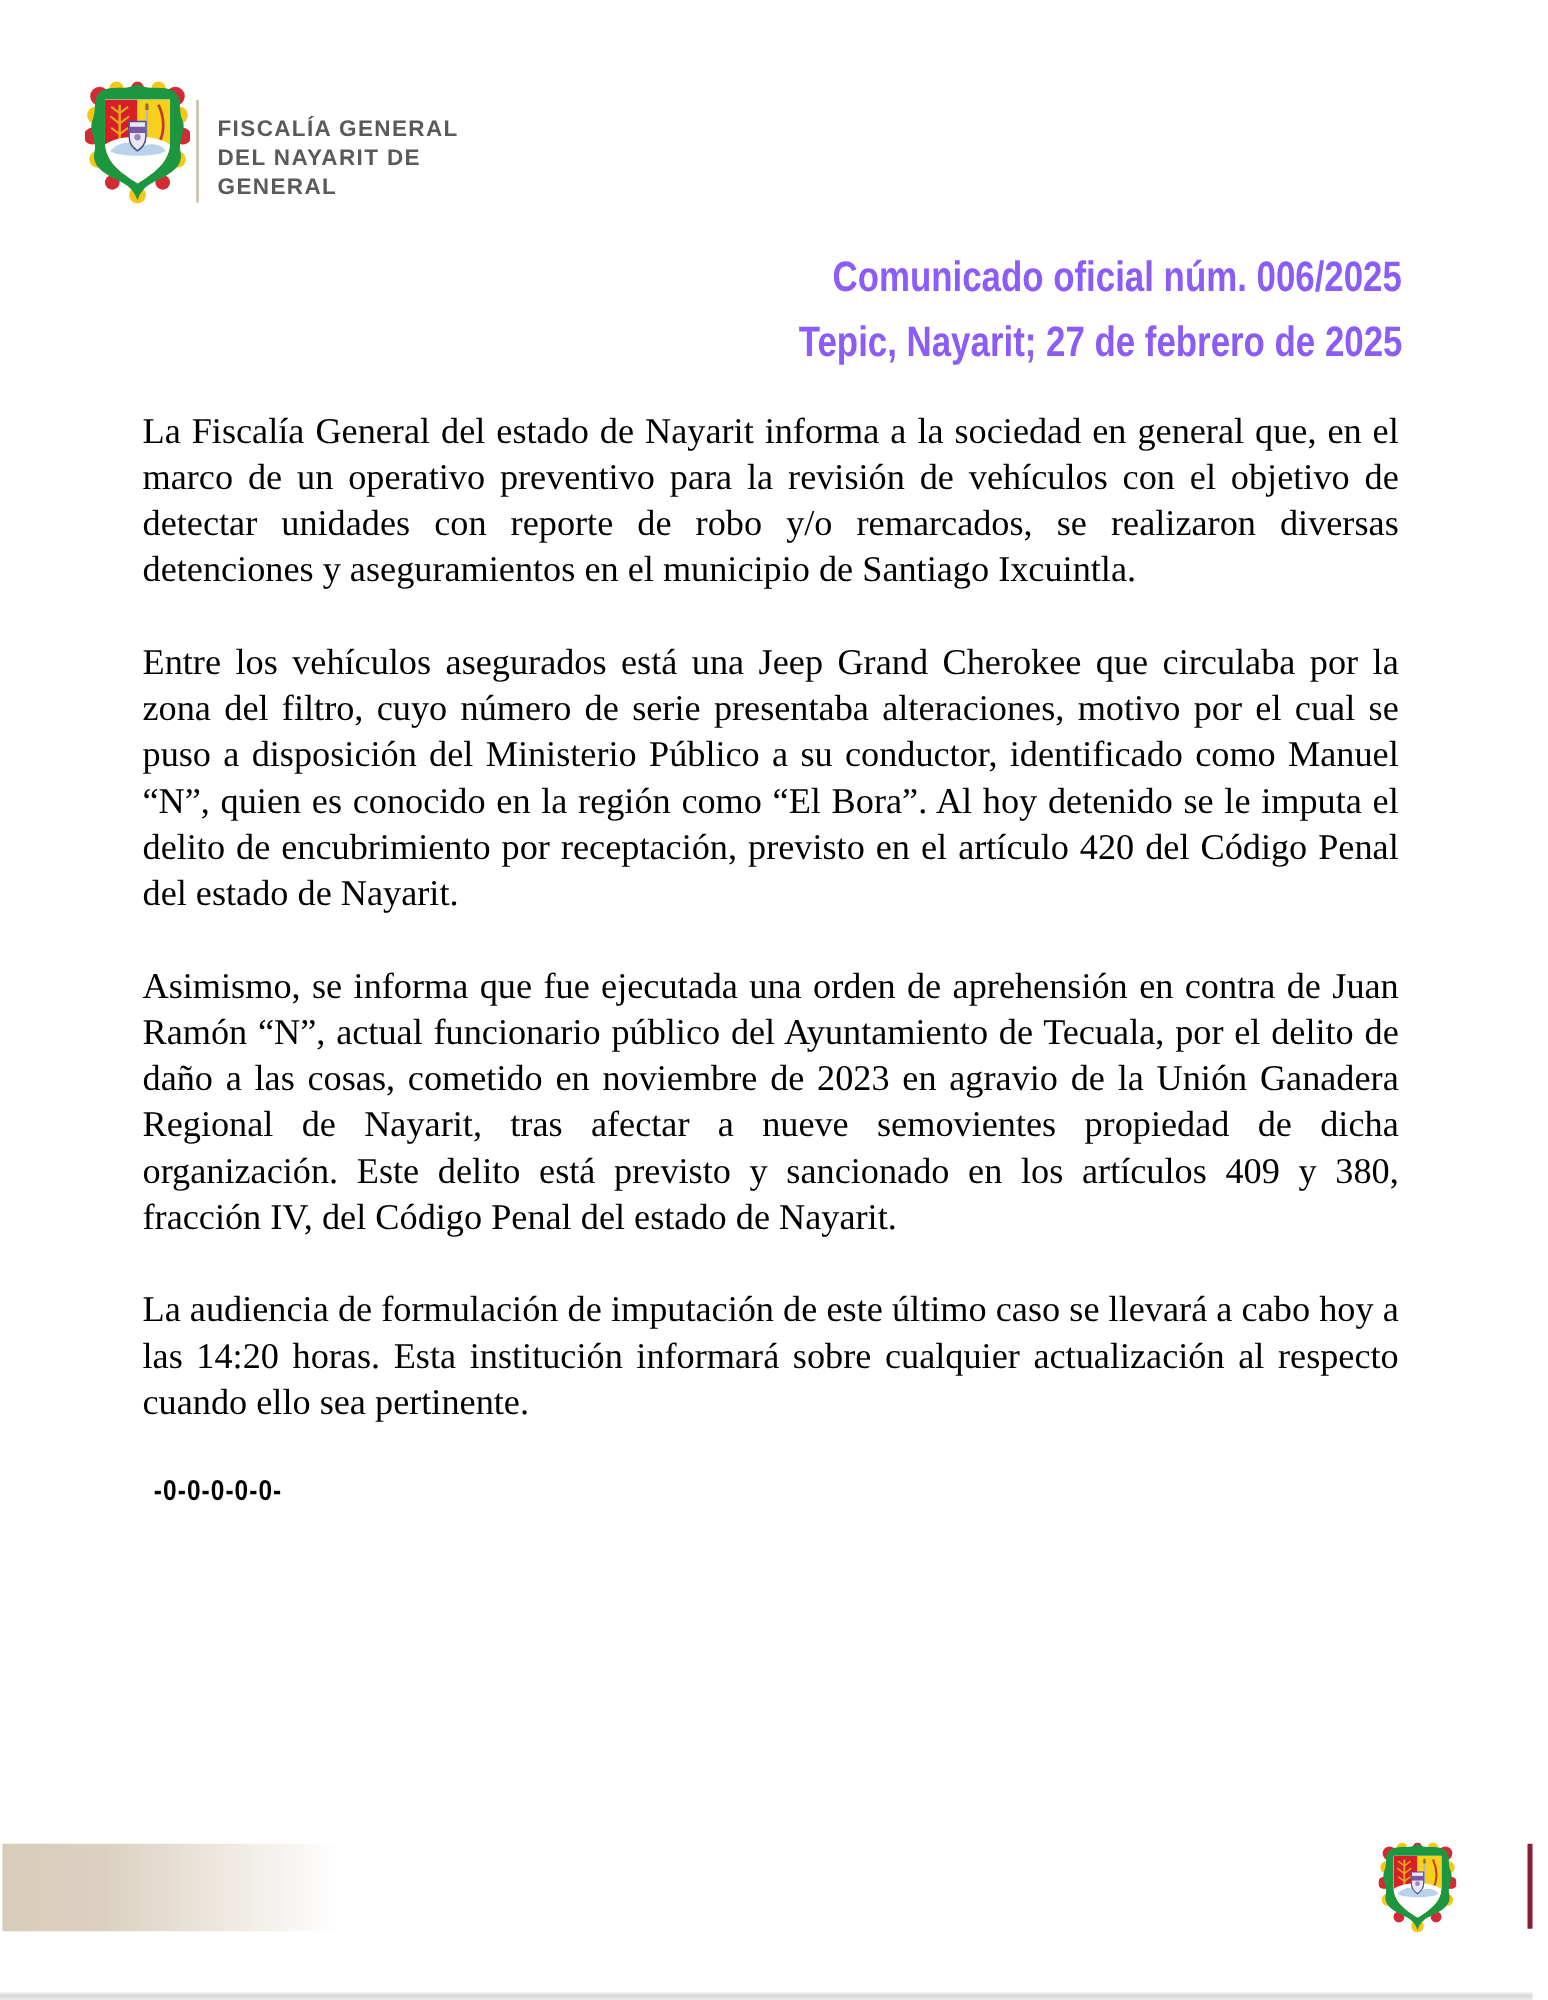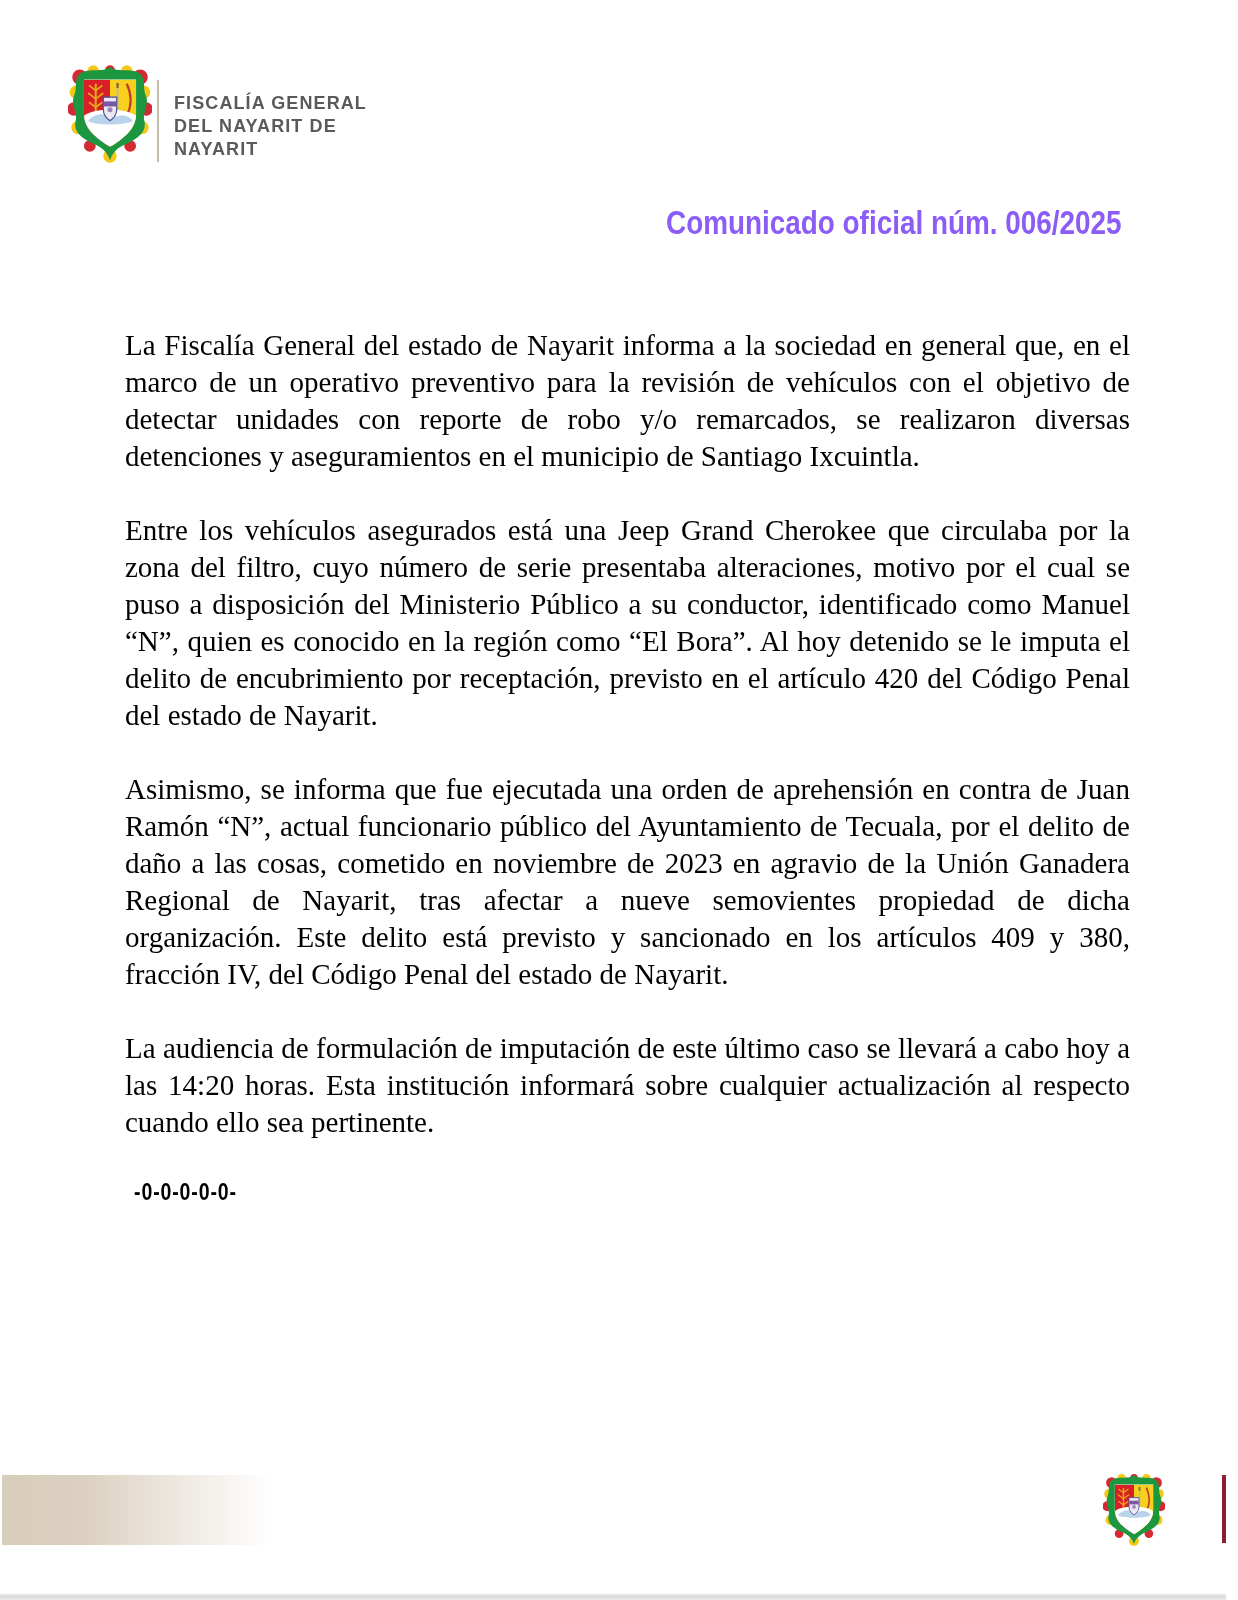--- a/index.html
+++ b/index.html
@@ -60,21 +60,21 @@
   }
   .title-block .cond {
     display: inline-block;
     transform: scaleX(0.82);
     transform-origin: 100% 50%;
   }
 
   
   .body-text {
     position: absolute;
-    left: 125px;
+    left: 114px;
     top: 327px;
     width: 1005px;
     font-family: "Liberation Serif", serif;
     font-size: 29px;
     line-height: 37px;
     color: #000000;
   }
   .body-text p {
     margin: 0 0 37px 0;
     text-align: justify;
@@ -184,26 +184,27 @@
   </svg>
 
   <div>
     <svg class="crest-header" viewBox="0 0 100 116">
       <use href="#crest"></use>
     </svg>
     <div class="header-divider"></div>
     <div class="org-name" style="color: rgb(89, 90, 92);">
       <div>FISCALÍA GENERAL</div>
       <div>DEL NAYARIT DE</div>
-      <div>NAYARIT</div>
+      <div>GENERAL</div>
     </div>
   </div>
 
   <div class="title-block">
     <div><span class="cond">Comunicado oficial núm. 006/2025</span></div>
+    <div><span class="cond">Tepic, Nayarit; 27 de febrero de 2025</span></div>
   </div>
 
   <div class="body-text">
     <p>La Fiscalía General del estado de Nayarit informa a la sociedad en general que, en el marco de un operativo preventivo para la revisión de vehículos con el objetivo de detectar unidades con reporte de robo y/o remarcados, se realizaron diversas detenciones y aseguramientos en el municipio de Santiago Ixcuintla.</p>
     <p>Entre los vehículos asegurados está una Jeep Grand Cherokee que circulaba por la zona del filtro, cuyo número de serie presentaba alteraciones, motivo por el cual se puso a disposición del Ministerio Público a su conductor, identificado como Manuel “N”, quien es conocido en la región como “El Bora”. Al hoy detenido se le imputa el delito de encubrimiento por receptación, previsto en el artículo 420 del Código Penal del estado de Nayarit.</p>
     <p>Asimismo, se informa que fue ejecutada una orden de aprehensión en contra de Juan Ramón “N”, actual funcionario público del Ayuntamiento de Tecuala, por el delito de daño a las cosas, cometido en noviembre de 2023 en agravio de la Unión Ganadera Regional de Nayarit, tras afectar a nueve semovientes propiedad de dicha organización. Este delito está previsto y sancionado en los artículos 409 y 380, fracción IV, del Código Penal del estado de Nayarit.</p>
     <p>La audiencia de formulación de imputación de este último caso se llevará a cabo hoy a las 14:20 horas. Esta institución informará sobre cualquier actualización al respecto cuando ello sea pertinente.</p>
     <div class="closing-marker">
       <span class="cond">-0-0-0-0-0-</span>
     </div>

